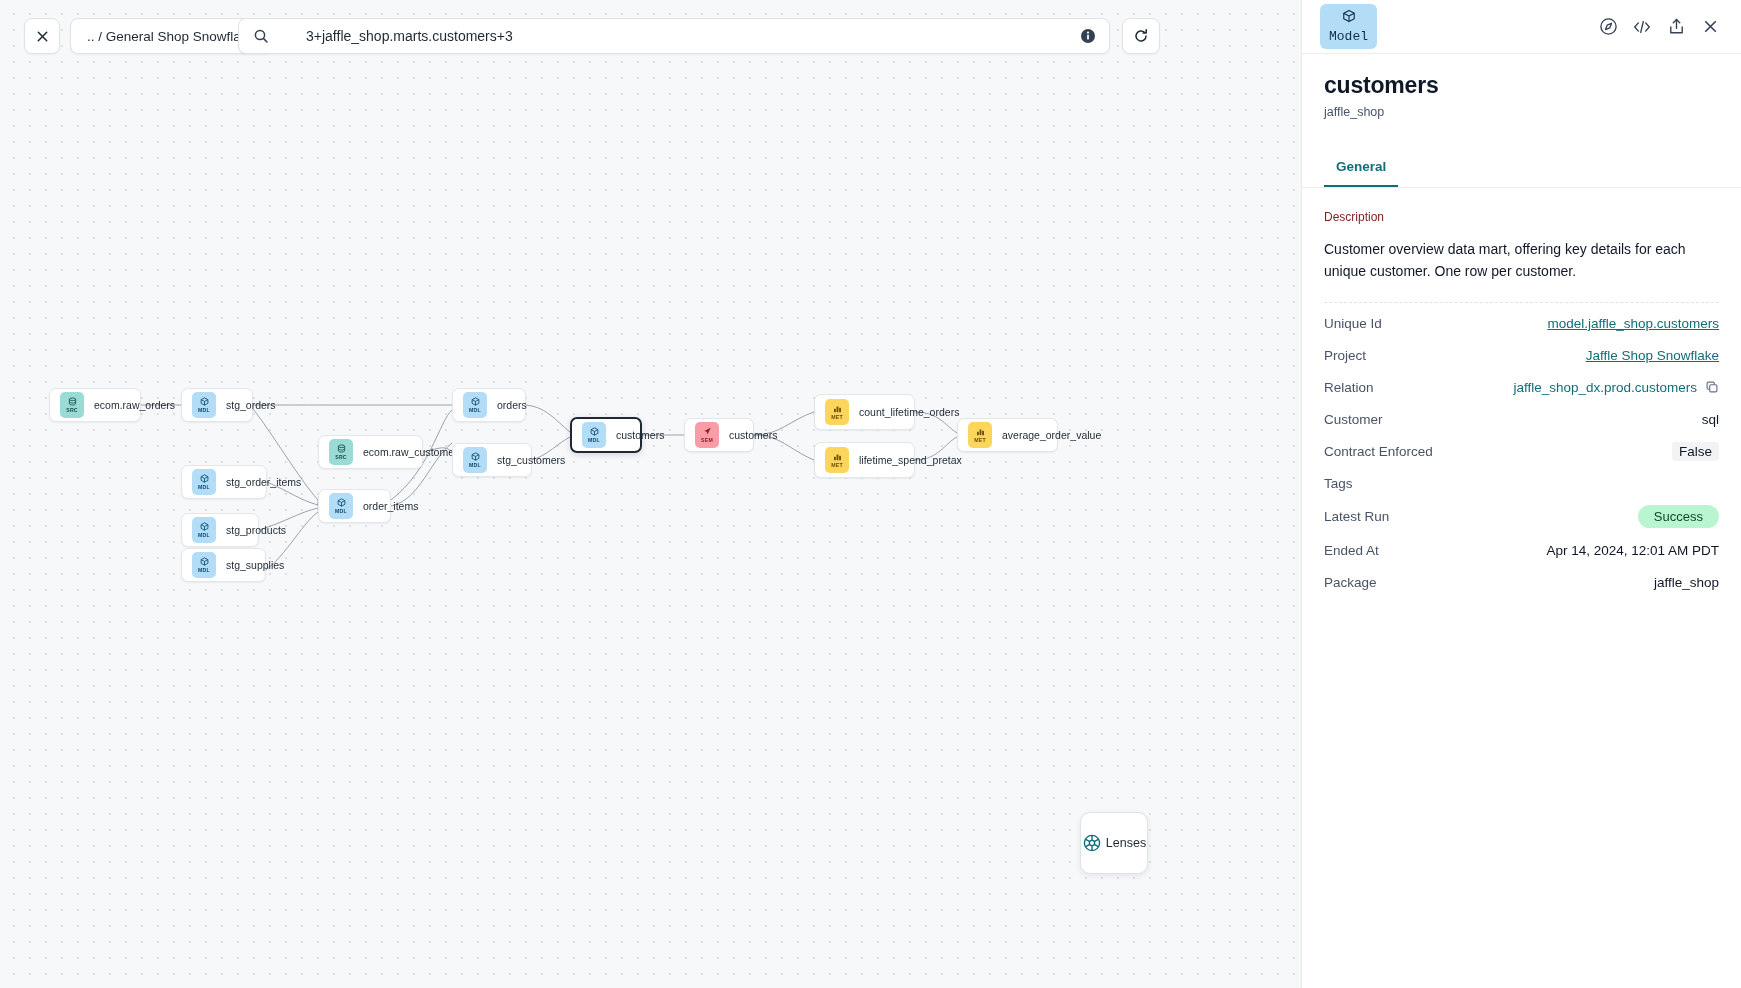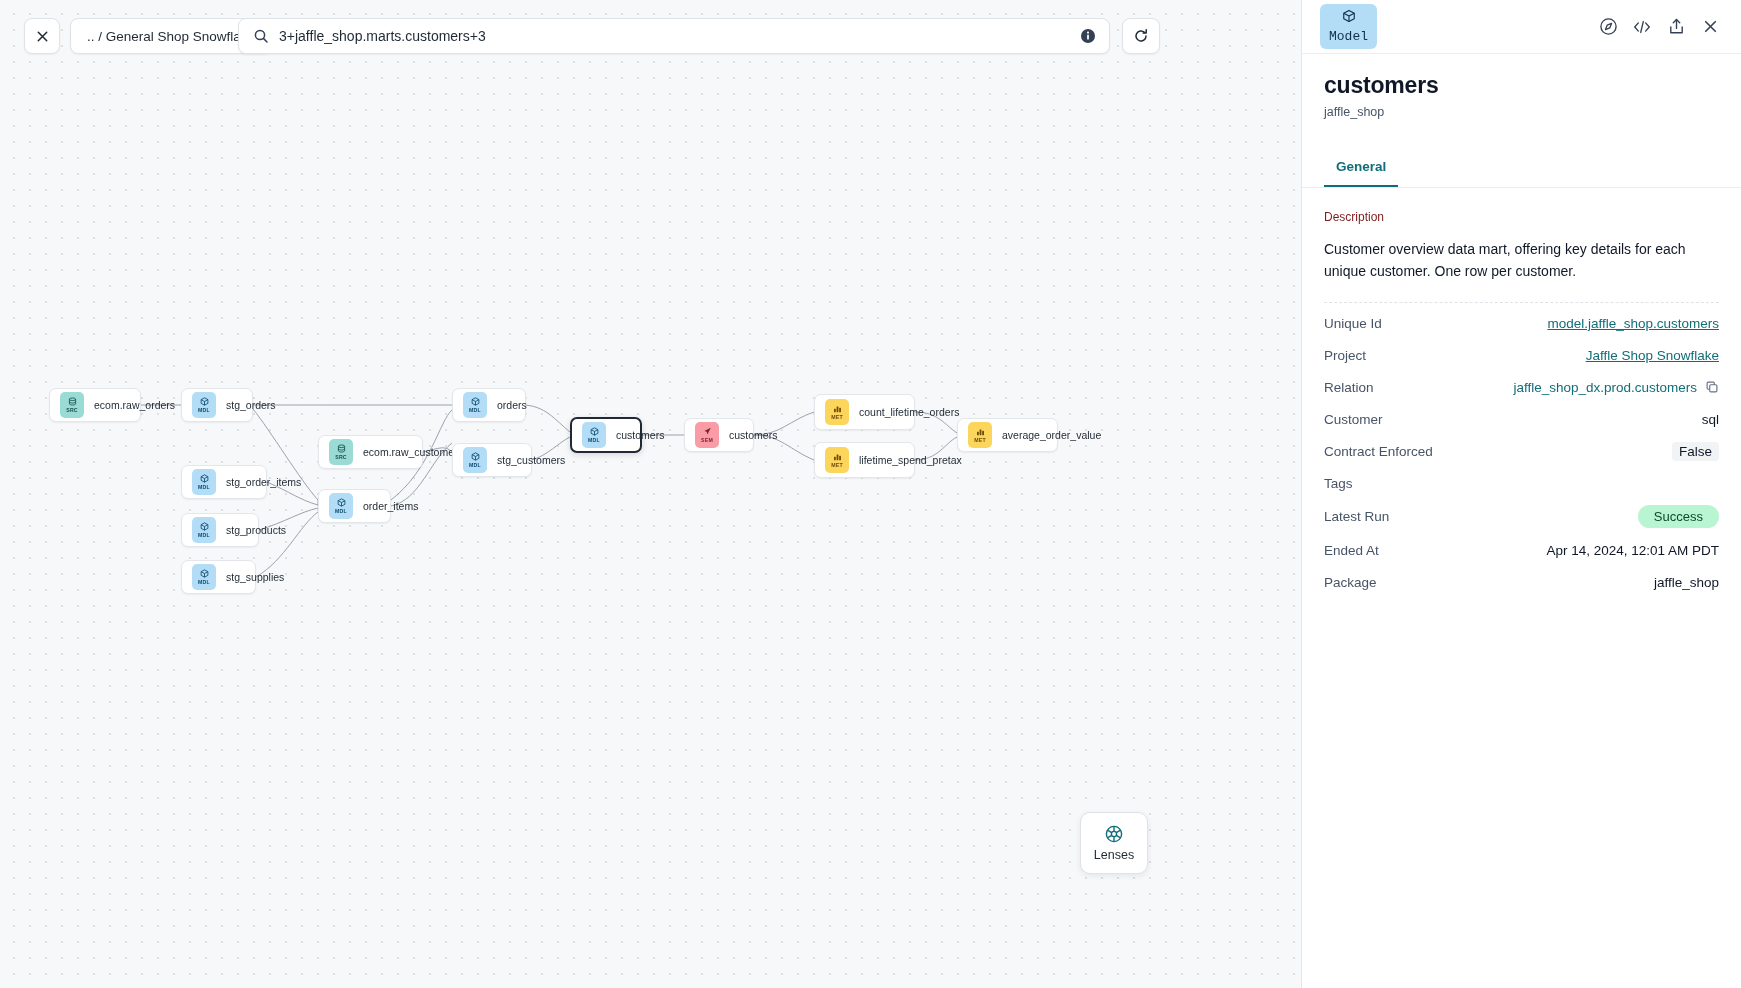--- a/index.html
+++ b/index.html
@@ -35,34 +35,35 @@
   #close-btn { left: 24px; top: 18px; width: 36px; height: 36px; }
   #breadcrumb {
     left: 70px; top: 18px; height: 36px; padding: 0 16px;
     font-size: 13.5px; color: #1f2933; white-space: nowrap;
   }
   #search-bar {
     position: absolute; left: 238px; top: 18px; width: 872px; height: 36px;
     background: #fff; border: 1px solid #dfe2e7; border-radius: 8px;
     display: flex; align-items: center; padding: 0 12px;
     box-shadow: 0 1px 2px rgba(16,24,40,.05);
+    gap: 27px;
   }
   #search-bar .s-icon { flex: 0 0 20px; height: 20px; display:flex; align-items:center; justify-content:center; margin-right: 8px;}
   #search-input {
     flex: 1; border: none; outline: none; font-size: 14px; color: #1f2933;
     font-family: "Liberation Sans", sans-serif; background: transparent;
   }
   #info-icon { flex: 0 0 18px; height: 18px; display:flex; align-items:center; justify-content:center; cursor:pointer; }
   #refresh-btn { left: 1122px; top: 18px; width: 38px; height: 36px; }
 
   
   #lenses-btn {
     position: absolute; left: 1080px; top: 812px; width: 68px; height: 62px;
     background: #fff; border: 1px solid #dfe2e7; border-radius: 10px;
-    display: flex; flex-direction: column; align-items: center; justify-content: center;
+    display: flex; align-items: center; justify-content: center;
     gap: 4px; box-shadow: 0 2px 6px rgba(16,24,40,.08); cursor: pointer;
   }
   #lenses-btn .lbl { font-size: 12.5px; color: #1f2933; }
 
   
   #graph { position: absolute; inset: 0; }
   #edges { position: absolute; inset: 0; width: 1301px; height: 988px; pointer-events: none; }
 
   .node {
     position: absolute;
@@ -205,21 +206,21 @@
         <div class="node" style="left: 181px; top: 513px; width: 78px; height: 34px;">
           <span class="badge mdl">
             <span class="g"><svg width="9" height="9" viewBox="0 0 16 16" fill="none" stroke="#0b4a6e" stroke-width="1.5" stroke-linejoin="round">
                 <path d="M8 1.5 L14 4.7 L14 11.3 L8 14.5 L2 11.3 L2 4.7 Z"></path>
                 <path d="M2 4.7 L8 8 L14 4.7 M8 8 L8 14.5"></path>
               </svg></span>
             <span class="code">MDL</span>
           </span>
           <span class="nlabel">stg_products</span>
         </div>
-        <div class="node" style="left: 181px; top: 560px; width: 75px; height: 34px;">
+        <div class="node" style="left: 181px; top: 548px; width: 85px; height: 34px;">
           <span class="badge mdl">
             <span class="g"><svg width="9" height="9" viewBox="0 0 16 16" fill="none" stroke="#0b4a6e" stroke-width="1.5" stroke-linejoin="round">
                 <path d="M8 1.5 L14 4.7 L14 11.3 L8 14.5 L2 11.3 L2 4.7 Z"></path>
                 <path d="M2 4.7 L8 8 L14 4.7 M8 8 L8 14.5"></path>
               </svg></span>
             <span class="code">MDL</span>
           </span>
           <span class="nlabel">stg_supplies</span>
         </div>
         <div class="node" style="left: 318px; top: 435px; width: 105px; height: 34px;">

